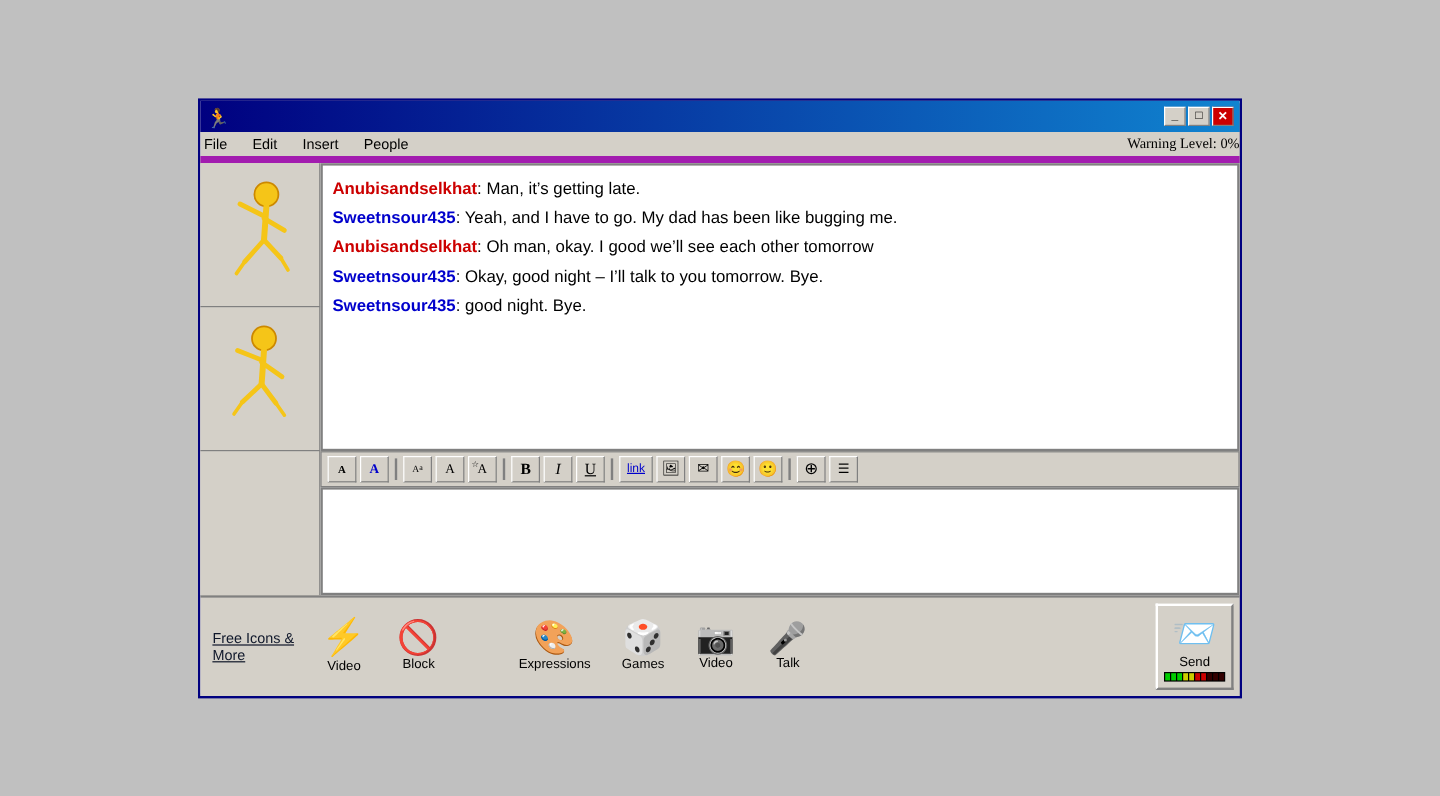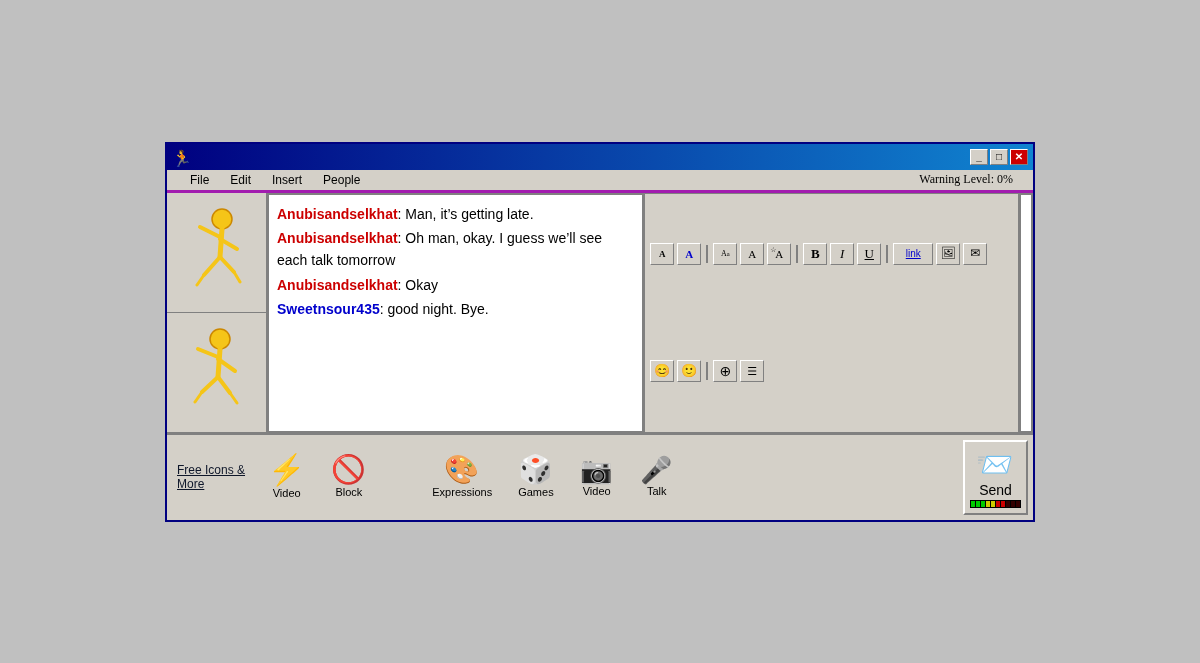--- a/index.html
+++ b/index.html
@@ -65,25 +65,25 @@
       font-weight: bold;
     }
 
     .title-btn.close-btn {
       background: #cc0000;
       color: white;
     }
 
     .menu-bar {
       background: #d4d0c8;
-      padding: 2px 20px;
+      padding: 2px 0;
       display: flex;
       align-items: center;
       justify-content: space-between;
-      border-bottom: 3px solid #a21caf;
+      border-bottom: 6px solid #a21caf;
     }
 
     .menu-items {
       display: flex;
       gap: 15px;
     }
 
     .menu-item {
       font-size: 12px;
       cursor: pointer;
@@ -118,21 +118,21 @@
     }
 
     .buddy-icon svg {
       width: 70px;
       height: 90px;
     }
 
     .chat-area {
       flex: 1;
       display: flex;
-      flex-direction: row;
+      flex-direction: column;
     }
 
     .chat-messages {
       background: white;
       border: 1px inset #808080;
       border: 2px solid #808080;
       min-height: 240px;
       padding: 8px;
       font-size: 14px;
       line-height: 1.6;
@@ -327,43 +327,46 @@
       </div>
     </div>
 
     <div class="chat-area">
 
       <div class="chat-messages">
         <div class="msg-line">
           <span class="name-red">Anubisandselkhat</span><span class="msg-text">: Man, it’s getting late.</span>
         </div>
         <div class="msg-line">
-          <span class="name-red">Anubisandselkhat</span><span class="msg-text">: Oh man, okay. I guess we’ll see each talk tomorrow</span>
+          <span class="name-blue">Sweetnsour435</span><span class="msg-text">: Yeah, and I have to go. My dad has been like bugging me.</span>
         </div>
         <div class="msg-line">
-          <span class="name-red">Anubisandselkhat</span><span class="msg-text">: Okay</span>
+          <span class="name-red">Anubisandselkhat</span><span class="msg-text">: Oh man, okay. I good we’ll see each other tomorrow</span>
+        </div>
+        <div class="msg-line">
+          <span class="name-blue">Sweetnsour435</span><span class="msg-text">: Okay, good night – I’ll talk to you tomorrow. Bye.</span>
         </div>
         <div class="msg-line">
           <span class="name-blue">Sweetnsour435</span><span class="msg-text">: good night. Bye.</span>
         </div>
       </div>
 
       <div class="toolbar">
         <button class="toolbar-btn" style="font-size:9px; font-weight:bold; font-family: serif;">A</button>
         <button class="toolbar-btn" style="font-size:11px; font-weight:bold; font-family: serif; background: linear-gradient(#d4d0c8, #d4d0c8); color:#0000cc;">A</button>
         <div class="toolbar-separator"></div>
         <button class="toolbar-btn" style="font-size:8px; font-family: serif;">A<sub>a</sub></button>
         <button class="toolbar-btn" style="font-size:11px; font-family: serif;">A</button>
         <button class="toolbar-btn" style="font-size:11px; font-family: serif; position:relative;"><sup style="font-size:7px; position:absolute; top:2px; left:2px;">☆</sup>A</button>
         <div class="toolbar-separator"></div>
         <button class="toolbar-btn" style="font-weight: bold; font-family: serif; font-size: 13px;">B</button>
         <button class="toolbar-btn" style="font-style: italic; font-family: serif; font-size: 13px;">I</button>
         <button class="toolbar-btn" style="text-decoration: underline; font-family: serif; font-size: 13px;">U</button>
         <div class="toolbar-separator"></div>
-        <button class="toolbar-btn link-btn" style="width:40px; color:#0000cc; font-size:10px; text-decoration:underline; font-family: Arial;">link</button>
+        <button class="toolbar-btn link-btn" style="width:28px; color:#0000cc; font-size:10px; text-decoration:underline; font-family: Arial;">link</button>
         <button class="toolbar-btn" style="font-size:12px;">🖼</button>
         <button class="toolbar-btn" style="font-size:12px;">✉</button>
         <button class="toolbar-btn" style="font-size:13px;">😊</button>
         <button class="toolbar-btn" style="font-size:13px;">🙂</button>
         <div class="toolbar-separator"></div>
         <button class="toolbar-btn" style="font-size:14px;">⊕</button>
         <button class="toolbar-btn" style="font-size:11px;">☰</button>
       </div>
 
       <div class="input-area" contenteditable="true" style=""></div>
@@ -401,21 +404,21 @@
       <span class="btn-label">Video</span>
     </div>
 
     <div class="action-btn">
       <span class="btn-icon" style="font-size:26px; filter: grayscale(1);">🎤</span>
       <span class="btn-label">Talk</span>
     </div>
 
     <div class="send-btn" style="margin-left: auto;">
       <span style="font-size: 30px;">📨</span>
-      <span style="font-size: 14px;">Send</span>
+      <span style="font-size: 11px;">Send</span>
 
       <div style="display:flex; gap:1px; margin-top:2px; background:#000; padding:1px;">
         <div style="width:4px;height:6px;background:#00cc00;"></div>
         <div style="width:4px;height:6px;background:#00cc00;"></div>
         <div style="width:4px;height:6px;background:#00cc00;"></div>
         <div style="width:4px;height:6px;background:#cccc00;"></div>
         <div style="width:4px;height:6px;background:#cccc00;"></div>
         <div style="width:4px;height:6px;background:#cc0000;"></div>
         <div style="width:4px;height:6px;background:#cc0000;"></div>
         <div style="width:4px;height:6px;background:#330000;"></div>

